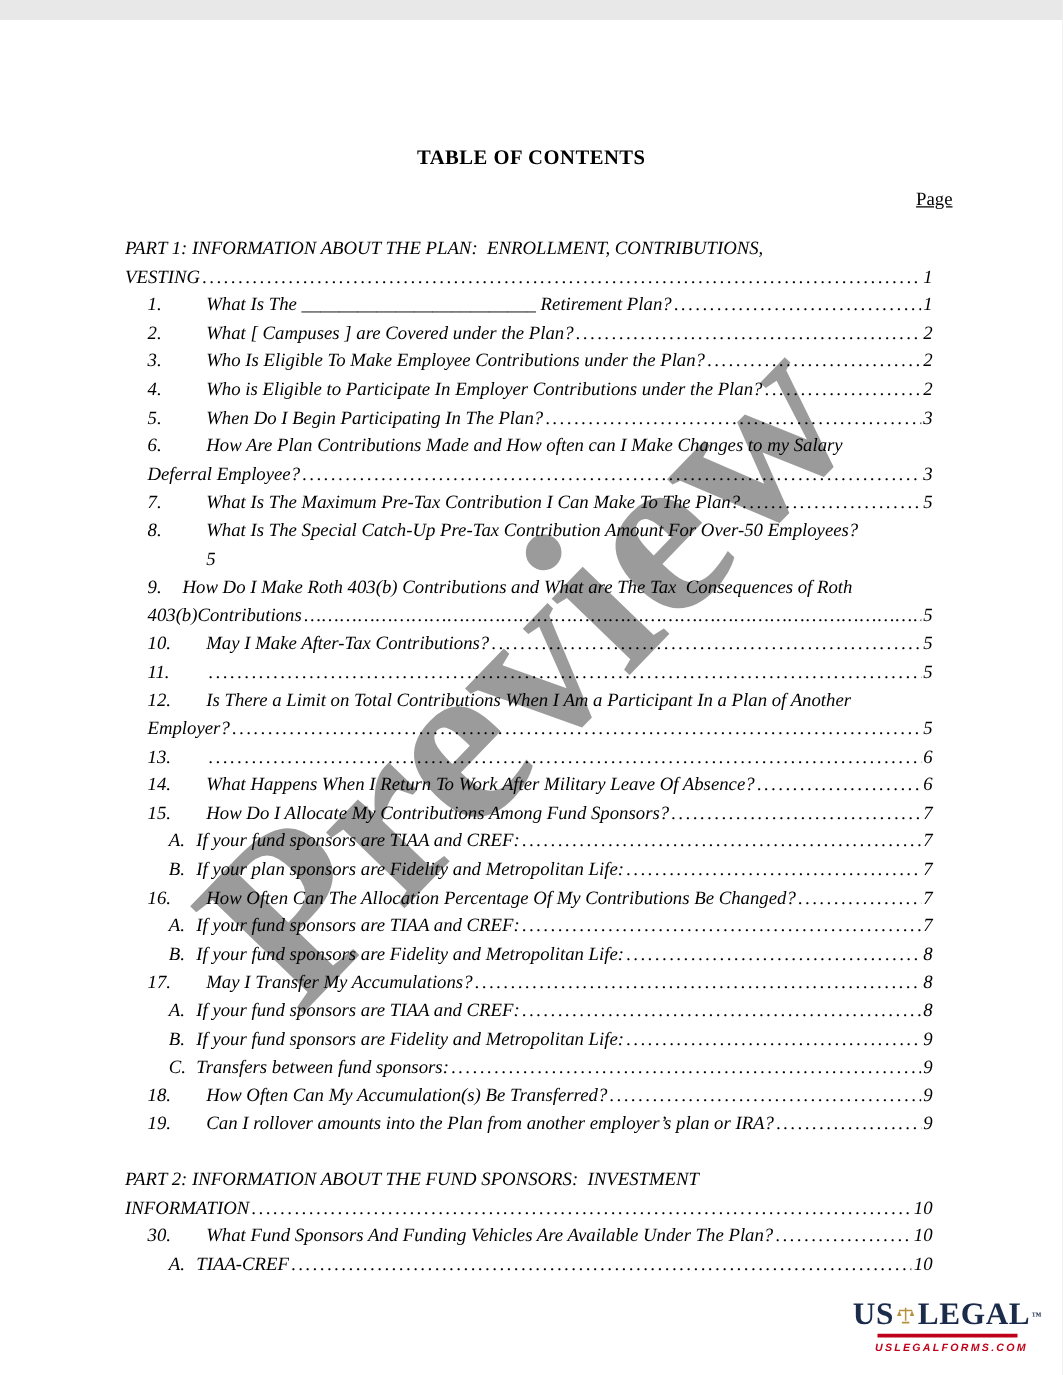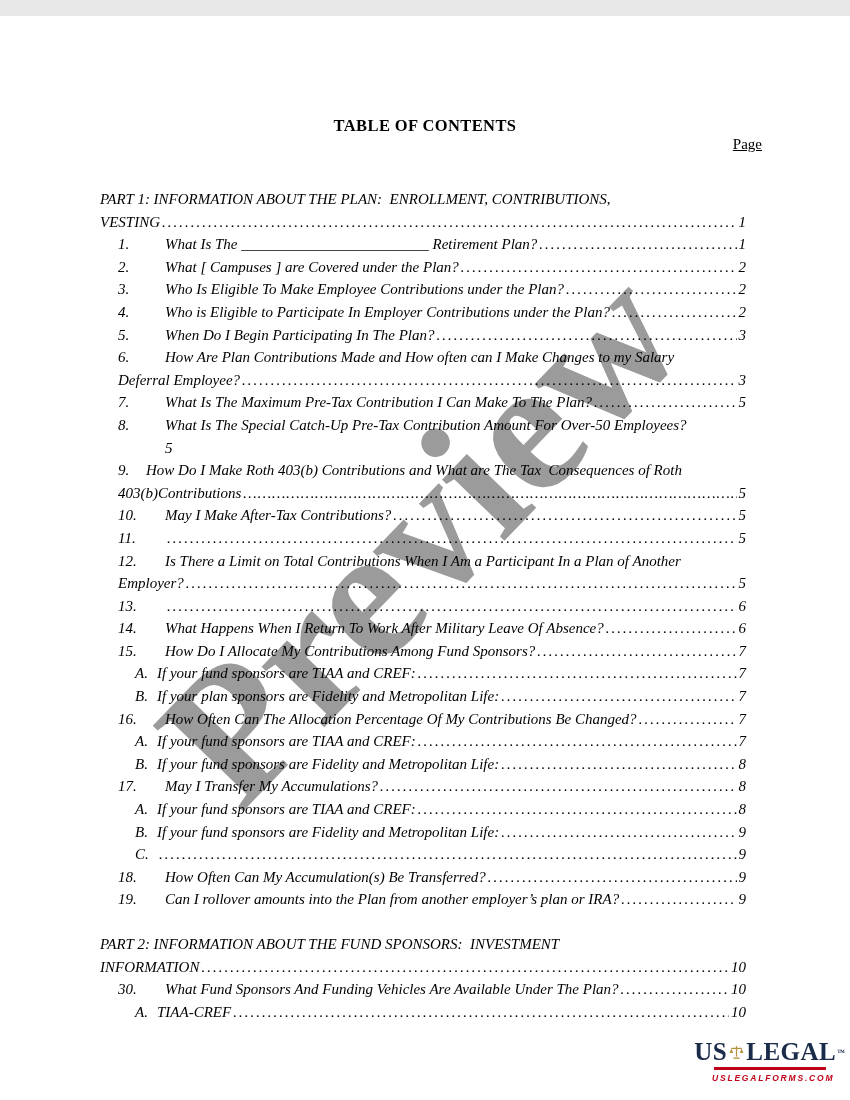--- a/index.html
+++ b/index.html
@@ -12,21 +12,21 @@
     font-size:15px;
     color:#000;
     overflow:hidden;
   }
   .doc-title {
     position:absolute; top:100px; left:0; right:0;
     text-align:center;
     font-weight:bold; font-size:16.5px; letter-spacing:0.4px;
   }
   .page-col-label {
-    position:absolute; top:120px; right:88px;
+    position:absolute; top:136px; right:88px;
     text-decoration:underline; font-size:15px;
   }
   .toc {
     position:absolute; left:100px; top:172px; width:646px;font-style:italic;
   }
   .entry { margin:0; }
   .entry.gap { margin-top:22px; }
   .line { display:flex; align-items:baseline; line-height:22.6px; }
   .txt, .num, .pg { white-space:pre; flex-shrink:0; }
   .item .line.first { padding-left:18px; }
@@ -56,21 +56,21 @@
     transform:translate(-50%,-50%) rotate(-46deg);
     font-family:"Liberation Serif", serif;
     font-weight:bold; font-size:190px;
     color:#8a8a8a; opacity:0.85;
     mix-blend-mode:multiply;
     pointer-events:none;
     z-index:5;
     white-space:nowrap;
   }
   .brand {
-    position:absolute; right:22px; top:1022px; width:116px;
+    position:absolute; right:34px; top:1022px; width:116px;
     text-align:center; z-index:2;
   }
   .brand-name {
     display:flex; align-items:center; justify-content:center; gap:1px;
     font-family:"Liberation Serif", serif;
     font-weight:700; font-size:25px; color:#1b2b4a; letter-spacing:0.5px;
     line-height:26px;
   }
   .brand-name .tm { font-size:8px; align-self:flex-start; margin-top:2px; }
   .scales-wrap { display:inline-flex; align-items:center; margin:0 1px; }
@@ -289,20 +289,21 @@
         <div class="line first">
           <span class="num">B.</span>
           <span class="txt">If your fund sponsors are Fidelity and Metropolitan Life:</span>
           <span class="leader dots"></span>
           <span class="pg">9</span>
         </div>
       </div>
       <div class="entry sub">
         <div class="line first">
           <span class="num">C.</span>
+          <span class="txt">Transfers between fund sponsors:</span>
           <span class="leader dots"></span>
           <span class="pg">9</span>
         </div>
       </div>
       <div class="entry item">
         <div class="line first">
           <span class="num">18.</span>
           <span class="txt">How Often Can My Accumulation(s) Be Transferred?</span>
           <span class="leader dots"></span>
           <span class="pg">9</span>

